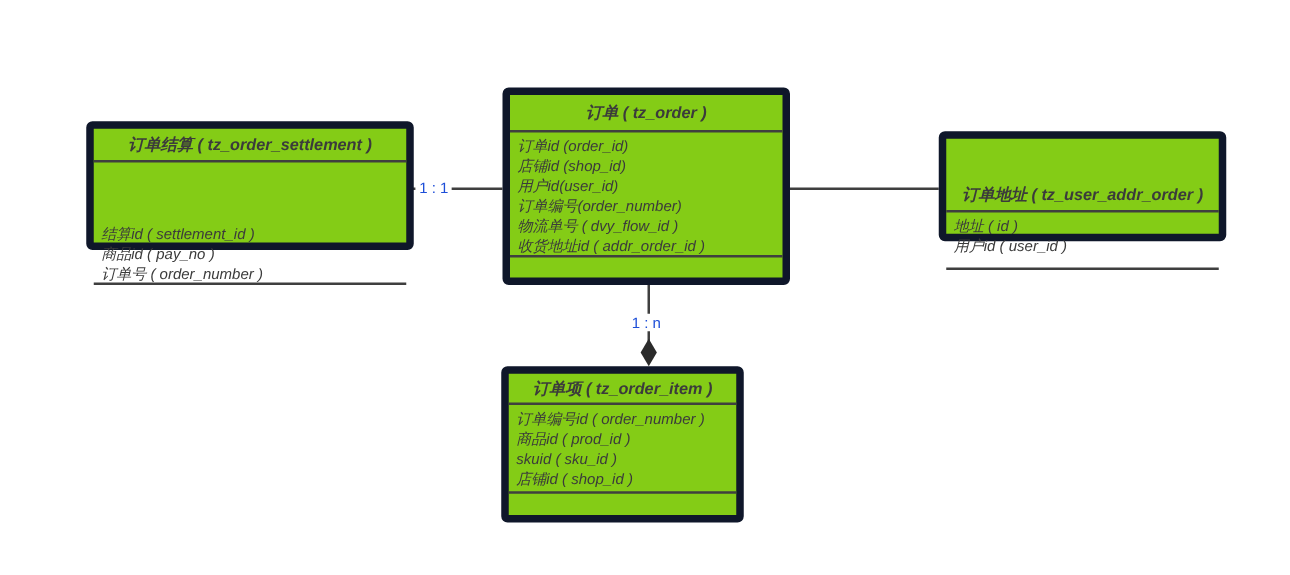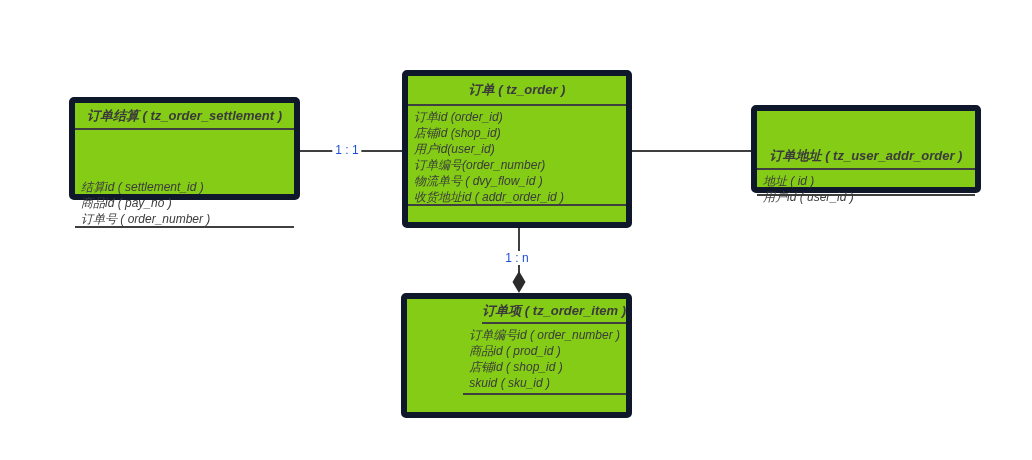--- a/index.html
+++ b/index.html
@@ -42,33 +42,33 @@
     flex: 0 0 auto;
   }
   .field-row {
     font-size: 12px;
     line-height: 16px;
     white-space: nowrap;
   }
   .entity-footer { flex: 1 1 auto; }
 
   
-  .entity-settlement { left: 69px;  top: 97px;  width: 231px; height: 103px; }
+  .entity-settlement { left: 69px;  top: 97px;  width: 262px; height: 103px; }
   .entity-settlement .entity-header { height: 27px; }
   .entity-settlement .entity-fields { height: 52px; margin-top: 46px; }
 
   .entity-order { left: 402px; top: 70px;  width: 230px; height: 158px; }
   .entity-order .entity-header { height: 30px; }
   .entity-order .entity-fields { height: 100px; }
 
   .entity-address { left: 751px; top: 105px; width: 230px; height: 88px; }
   .entity-address .entity-header { height: 27px; margin-top: 32px; }
-  .entity-address .entity-fields { height: 26px; }
+  .entity-address .entity-fields { height: 46px; }
 
-  .entity-order-item { left: 401px; top: 293px; width: 231px; height: 125px; align-items: flex-end; }
+  .entity-order-item { left: 401px; top: 293px; width: 194px; height: 125px; }
   .entity-order-item .entity-header { height: 25px; }
   .entity-order-item .entity-fields { height: 71px; }
 
   svg.relations {
     position: absolute;
     left: 0; top: 0;
     width: 1032px; height: 460px;
     z-index: 1;
   }
   .relation-label {
@@ -130,19 +130,19 @@
       <div class="field-row">用户id ( user_id )</div>
     </div>
     <div class="entity-footer"></div>
   </div>
 
   <div class="entity entity-order-item">
     <div class="entity-header">订单项 ( tz_order_item )</div>
     <div class="entity-fields">
       <div class="field-row">订单编号id ( order_number )</div>
       <div class="field-row">商品id ( prod_id )</div>
+      <div class="field-row">skuid ( sku_id )</div>
       <div class="field-row">店铺id ( shop_id )</div>
-      <div class="field-row">skuid ( sku_id )</div>
     </div>
     <div class="entity-footer"></div>
   </div>
 
 </div>
 
 </body></html>

